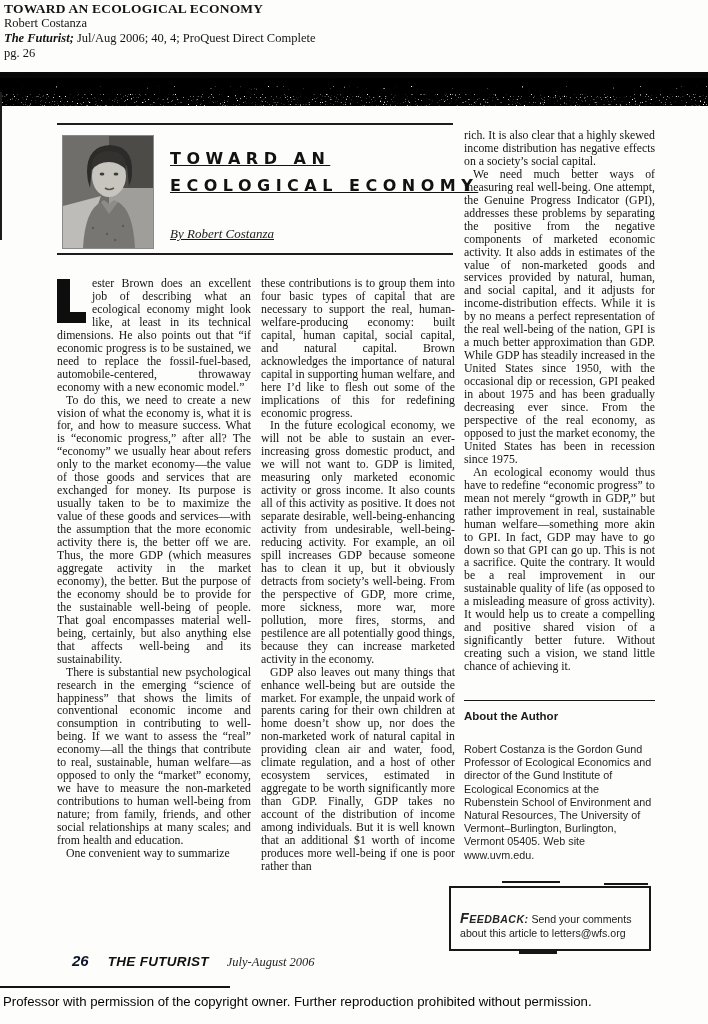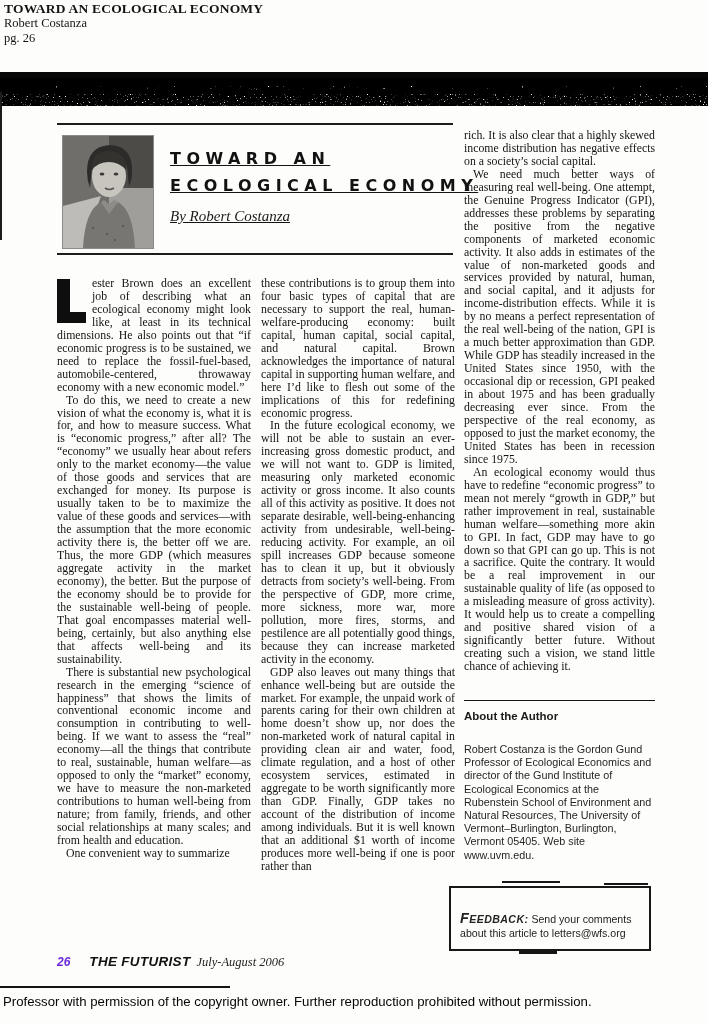--- a/index.html
+++ b/index.html
@@ -17,21 +17,21 @@
   #left-edge-line{position:absolute;left:0;top:92px;width:2px;height:148px;background:#1c1c1c;}
   .scan-dash{position:absolute;background:#161616;}
 
   
   #masthead{position:absolute;left:57px;top:123px;width:396px;height:132px;box-sizing:border-box;
             border-top:2.5px solid #1d1d1d;border-bottom:2.5px solid #1d1d1d;}
   #author-photo{position:absolute;left:5px;top:10px;width:90px;height:112px;border:1px solid #8a8a8a;}
   #masthead-text{position:absolute;left:113px;top:20px;width:280px;text-decoration:underline;}
   .art-title{font-family:"DejaVu Sans",sans-serif;font-weight:bold;font-size:16px;
              letter-spacing:5.5px;line-height:27px;color:#121212;white-space:nowrap;}
-  .byline{font-style:italic;font-size:15px;margin-top:9px;color:#1a1a1a;}
+  .byline{font-style:italic;font-size:13px;margin-top:27px;color:#1a1a1a;}
 
   
   .col{position:absolute;font-size:11.8px;line-height:12.95px;text-align:justify;color:#131313;}
   #col1{left:57px;top:277px;width:194px;height:670px;overflow:hidden;}
   #col2{left:261px;top:277px;width:194px;height:658px;overflow:hidden;}
   #col3{left:464px;top:129px;width:191px;}
   .col p{margin:0;}
   .col p.ind{text-indent:9px;}
   .dropcap{float:left;width:16px;height:33px;border-left:13px solid #0e0e0e;
            border-bottom:11px solid #0e0e0e;margin:2px 6px 1px 0;}
@@ -46,38 +46,39 @@
   
   #feedback-box{position:absolute;left:449px;top:886px;width:181px;box-sizing:content-box;
                 border:2px solid #171717;padding:24px 8px 9px 9px;background:#fdfdfb;
                 font-family:"Liberation Sans",sans-serif;font-size:10.6px;line-height:13.5px;color:#232323;}
   #feedback-label{display:inline-block;font-weight:bold;font-style:italic;text-transform:uppercase;
                   letter-spacing:.4px;font-size:10.6px;margin-right:3px;}
   #feedback-label::first-letter{font-size:14.5px;}
 
   
   #page-footer{position:absolute;left:57px;top:952px;white-space:nowrap;}
-  #footer-pageno{font-family:"Liberation Sans",sans-serif;font-weight:bold;font-style:italic;font-size:12px;color:#6d28d9;}
+  #footer-pageno{font-family:"Liberation Sans",sans-serif;font-weight:bold;font-style:italic;font-size:15px;color:#0f172a;margin-left:15px;}
   #footer-magazine{font-family:"Liberation Sans",sans-serif;font-weight:bold;font-style:italic;
                    font-size:13.5px;letter-spacing:.3px;color:#111;margin-left:15px;}
-  #footer-issue{font-style:italic;font-size:12.5px;color:#222;margin-left:2px;}
+  #footer-issue{font-style:italic;font-size:12.5px;color:#222;margin-left:14px;}
 
   
   #bottom-rule{position:absolute;left:0;top:986px;width:230px;height:2px;background:#141414;}
   #copyright-notice{position:absolute;left:3px;top:994px;font-family:"Liberation Sans",sans-serif;
                     font-size:13.2px;color:#060606;}
 </style>
 </head>
 <body>
 
 <div id="page">
 
   <div id="citation">
     <div class="cit-title">TOWARD AN ECOLOGICAL ECONOMY</div>
     <div class="cit-line">Robert Costanza</div>
+    <div class="cit-line"><span class="cit-src-name">The Futurist;</span><span> Jul/Aug 2006; 40, 4; ProQuest Direct Complete</span></div>
     <div class="cit-line">pg. 26</div>
   </div>
 
   <svg id="noise-band" width="708" height="34" xmlns="http://www.w3.org/2000/svg">
     <defs>
       <filter id="speckDense" x="0" y="0" width="100%" height="100%">
         <feTurbulence type="fractalNoise" baseFrequency="0.55 0.4" numOctaves="3" seed="7" stitchTiles="stitch"></feTurbulence>
         <feColorMatrix type="matrix" values="0 0 0 0 0  0 0 0 0 0  0 0 0 0 0  2.5 2.5 2.5 -2.9 0"></feColorMatrix>
       </filter>
       <filter id="speckSparse" x="0" y="0" width="100%" height="100%">

